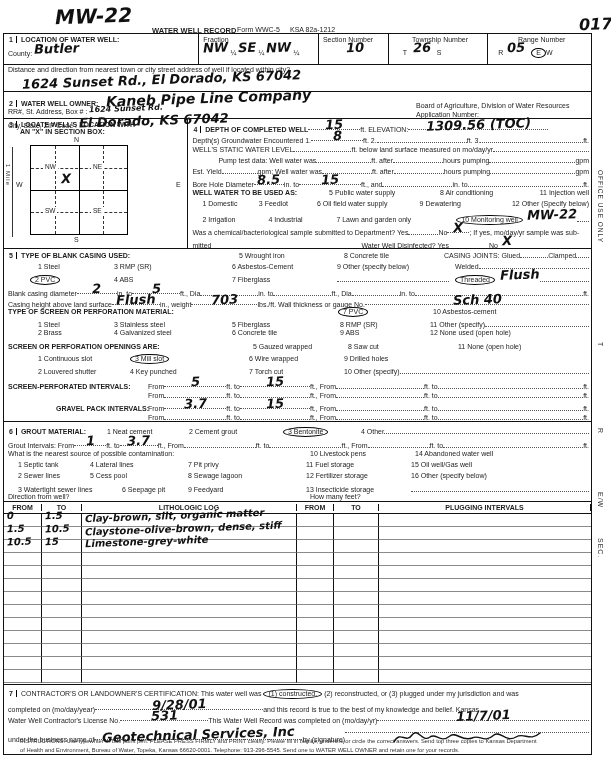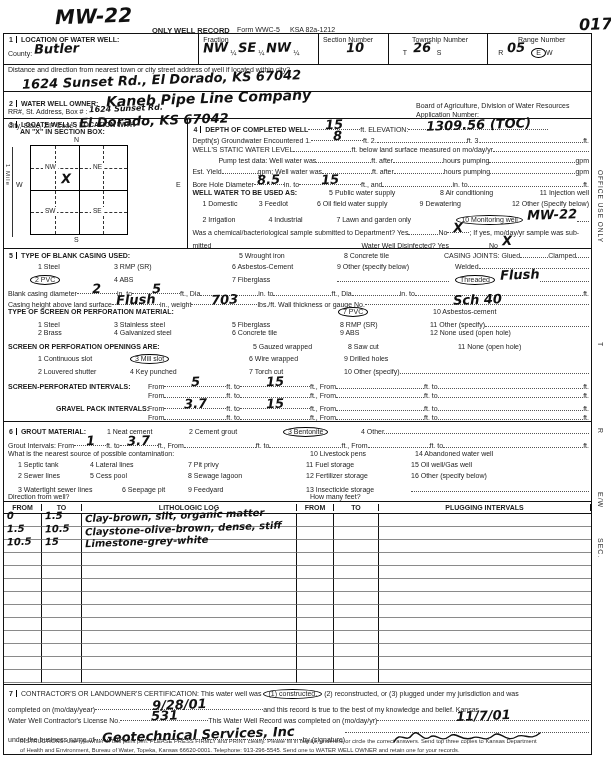--- a/index.html
+++ b/index.html
@@ -46,21 +46,21 @@
   svg.sig { position:relative; top:4px; }
 </style>
 </head>
 <body>
 <div class="page">
 
 
 
 
 <span class="abs hw hw-xl" style="left:55px; top:6px;">MW-22</span>
-<span class="abs b" style="left:152px; top:26px; font-size:7.5px;">ONLY WELL RECORD</span>
+<span class="abs b" style="left:152px; top:26px; font-size:7.5px;">WATER WELL RECORD</span>
 <span class="abs" style="left:237px; top:26px;">Form WWC-5</span>
 <span class="abs" style="left:290px; top:26px;">KSA 82a-1212</span>
 <span class="abs hw" style="left:500px; top:12px; font-size:16px;">017029</span>
 
 <div class="formbox">
 
   <div class="abs" style="left:0; top:0; width:100%; height:30px; display:flex; border-bottom:1px solid #111;">
     <div class="cell" style="width:196px;">
       <div><span class="secnum">1</span><span class="b">LOCATION OF WATER WELL:</span></div>
       <div style="margin-top:2px;"><span>County:</span> <span class="hw hw-lg">Butler</span></div>

